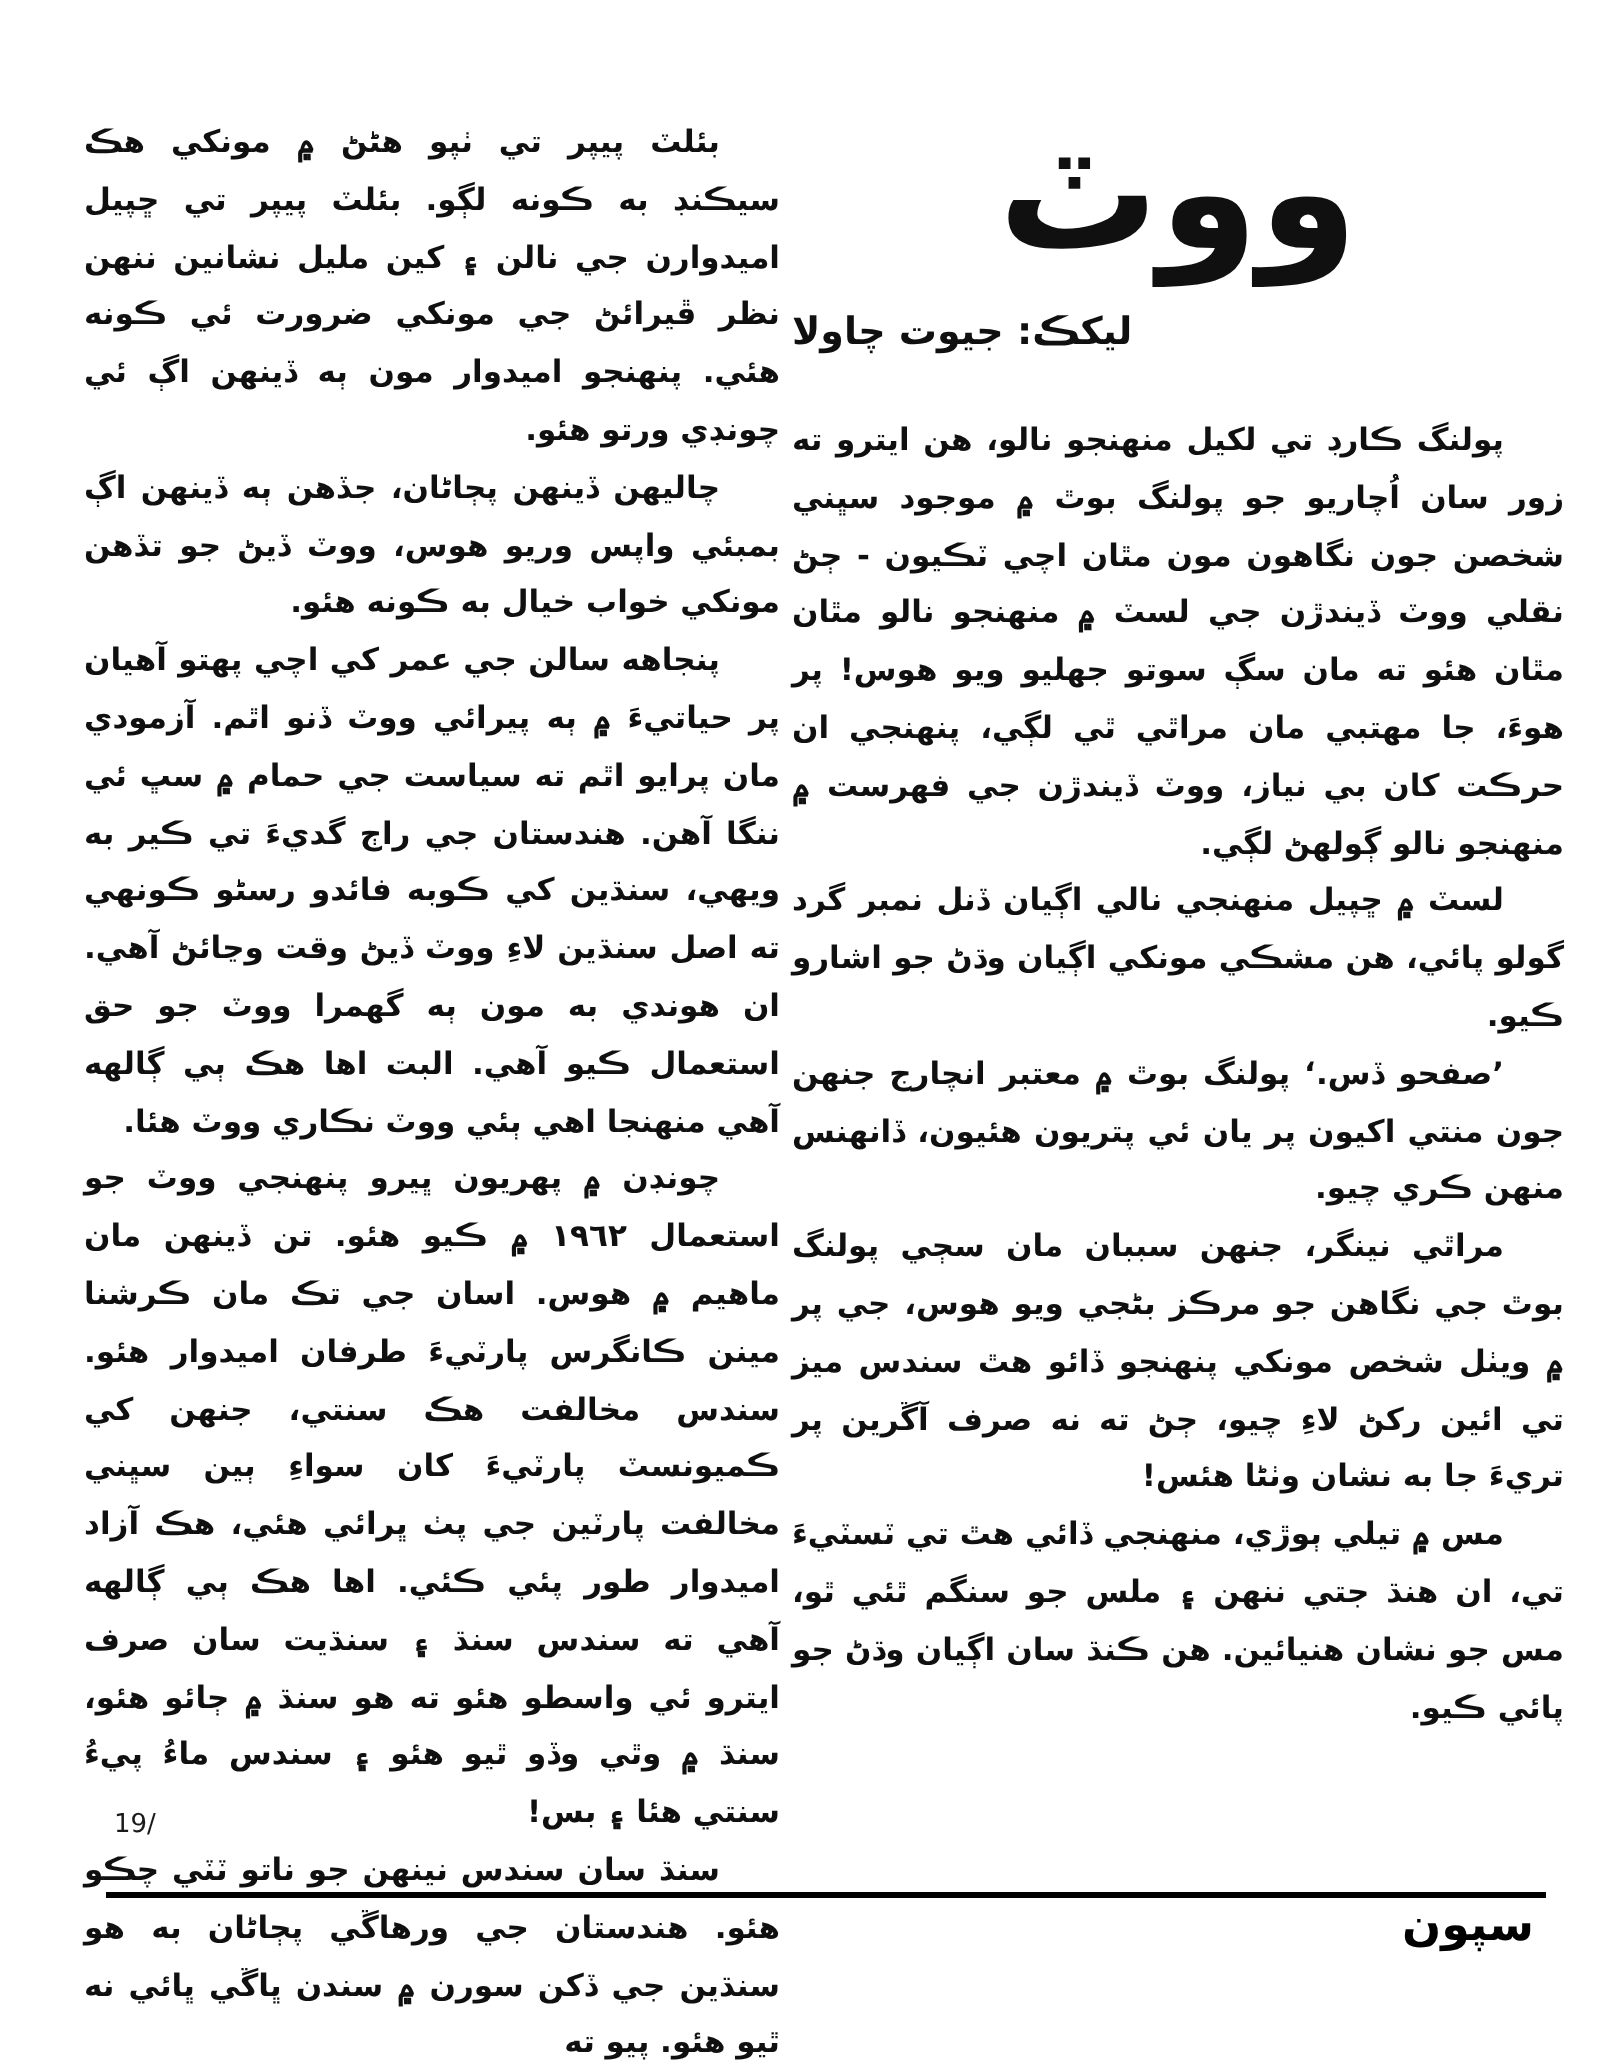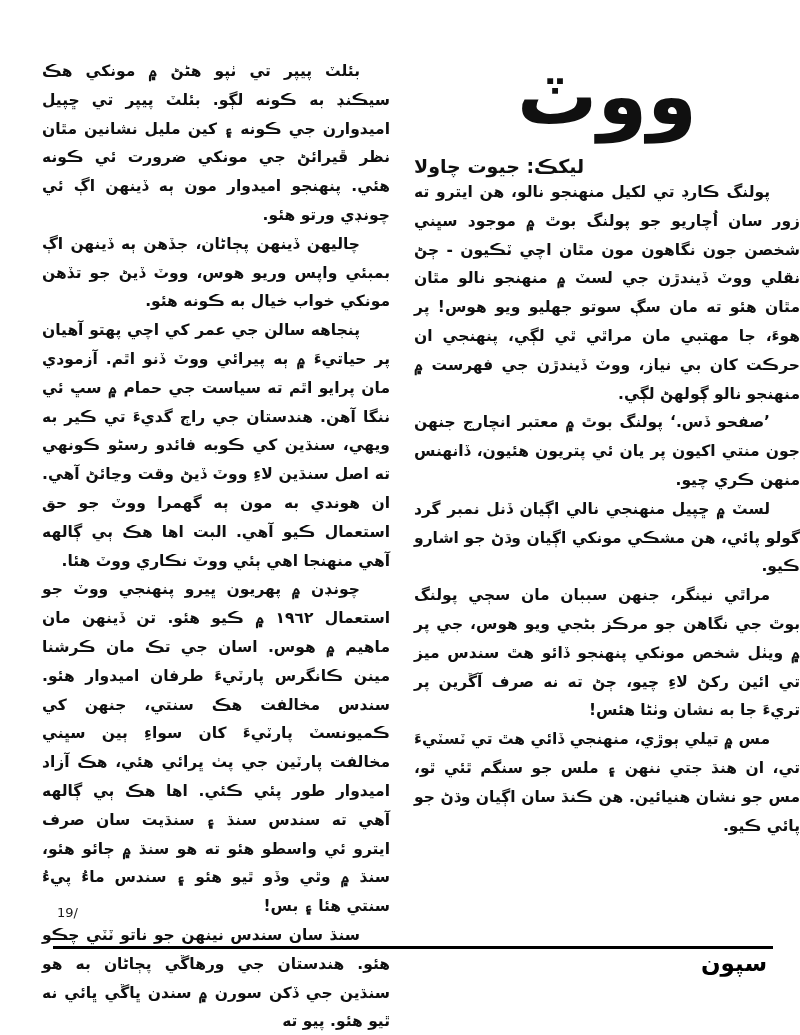--- a/index.html
+++ b/index.html
@@ -20,40 +20,40 @@
     position: absolute;
     direction: rtl;
     unicode-bidi: embed;
     font-weight: 700;
     font-size: 15.5px;
     line-height: 28.8px;
     text-align: justify;
     color: #101010;
   }
   .col-left  { left: 42px;  top: 57px; width: 348px; }
-  .col-right { left: 414px; top: 46px; width: 386px; }
+  .col-right { left: 396px; top: 46px; width: 386px; }
 
   .article-title {
     margin: 0;
     direction: rtl;
     text-align: center;
     font-size: 80px;
     line-height: 102px;
     font-weight: 700;
     letter-spacing: 1px;
   }
   .article-byline {
     direction: rtl;
     text-align: left;
     font-size: 19px;
     line-height: 24px;
     font-weight: 700;
     margin-top: 6px;
   }
-  .body-start { margin-top: 0; }
+  .body-start { margin-top: 28px; }
 
   .para {
     margin: 0;
     text-indent: 30px; 
   }
 
   
   .footer-rule {
     position: absolute;
     left: 53px;
@@ -84,29 +84,29 @@
 </head>
 <body>
 
 <div class="page">
 
   <div class="col col-right">
     <h1 class="article-title">ووٽ</h1>
     <div class="article-byline">ليکڪ: جيوت چاولا</div>
     <div class="body-start">
         <p class="para">پولنگ ڪارڊ تي لکيل منهنجو نالو، هن ايترو ته زور سان اُچاريو جو پولنگ بوٿ ۾ موجود سڀني شخصن جون نگاهون مون مٿان اچي ٽڪيون - ڄڻ نقلي ووٽ ڏيندڙن جي لسٽ ۾ منهنجو نالو مٿان مٿان هئو ته مان سڳ سوتو جهليو ويو هوس! پر هوءَ، جا مهتبي مان مراٿي ٿي لڳي، پنهنجي ان حرڪت کان بي نياز، ووٽ ڏيندڙن جي فهرست ۾ منهنجو نالو ڳولهڻ لڳي.</p>
+        <p class="para">لسٽ ۾ ڇپيل منهنجي نالي اڳيان ڏنل نمبر گرد گولو پائي، هن مشڪي مونکي اڳيان وڌڻ جو اشارو ڪيو.</p>
         <p class="para">’صفحو ڏس.‘ پولنگ بوٿ ۾ معتبر انچارج جنهن جون منتي اکيون پر يان ئي پتريون هئيون، ڏانهنس منهن ڪري چيو.</p>
-        <p class="para">لسٽ ۾ ڇپيل منهنجي نالي اڳيان ڏنل نمبر گرد گولو پائي، هن مشڪي مونکي اڳيان وڌڻ جو اشارو ڪيو.</p>
         <p class="para">مراٿي نينگر، جنهن سببان مان سڄي پولنگ بوٿ جي نگاهن جو مرڪز بڻجي ويو هوس، جي پر ۾ ويٺل شخص مونکي پنهنجو ڏائو هٿ سندس ميز تي ائين رکڻ لاءِ چيو، ڄڻ ته نه صرف آڱرين پر تريءَ جا به نشان وٺڻا هئس!</p>
         <p class="para">مس ۾ تيلي ٻوڙي، منهنجي ڏائي هٿ تي ٽسٽيءَ تي، ان هنڌ جتي ننهن ۽ ملس جو سنگم ٿئي ٿو، مس جو نشان هنيائين. هن ڪنڌ سان اڳيان وڌڻ جو پائي ڪيو.</p>
       </div>
   </div>
 
   <div class="col col-left">
-      <p class="para">بئلٽ پيپر تي ٺپو هڻڻ ۾ مونکي هڪ سيڪنڊ به ڪونه لڳو. بئلٽ پيپر تي ڇپيل اميدوارن جي ڪونه ۽ کين مليل نشانين مٿان نظر ڦيرائڻ جي مونکي ضرورت ئي ڪونه هئي. پنهنجو اميدوار مون ٻه ڏينهن اڳ ئي چونڊي ورتو هئو.</p>
+      <p class="para">بئلٽ پيپر تي ٺپو هڻڻ ۾ مونکي هڪ سيڪنڊ به ڪونه لڳو. بئلٽ پيپر تي ڇپيل اميدوارن جي نالن ۽ کين مليل نشانين ننهن نظر ڦيرائڻ جي مونکي ضرورت ئي ڪونه هئي. پنهنجو اميدوار مون ٻه ڏينهن اڳ ئي چونڊي ورتو هئو.</p>
       <p class="para">چاليهن ڏينهن پڄاڻان، جڏهن ٻه ڏينهن اڳ بمبئي واپس وريو هوس، ووٽ ڏيڻ جو تڏهن مونکي خواب خيال به ڪونه هئو.</p>
       <p class="para">پنجاهه سالن جي عمر کي اچي پهتو آهيان پر حياتيءَ ۾ ٻه پيرائي ووٽ ڏنو اٿم. آزمودي مان پرايو اٿم ته سياست جي حمام ۾ سڀ ئي ننگا آهن. هندستان جي راڄ گديءَ تي ڪير به ويهي، سنڌين کي ڪوبه فائدو رسڻو ڪونهي ته اصل سنڌين لاءِ ووٽ ڏيڻ وقت وڃائڻ آهي. ان هوندي به مون ٻه گهمرا ووٽ جو حق استعمال ڪيو آهي. البت اها هڪ ٻي ڳالهه آهي منهنجا اهي ٻئي ووٽ نڪاري ووٽ هئا.</p>
       <p class="para">چونڊن ۾ پهريون ڀيرو پنهنجي ووٽ جو استعمال ١٩٦٢ ۾ ڪيو هئو. تن ڏينهن مان ماهيم ۾ هوس. اسان جي تڪ مان ڪرشنا مينن ڪانگرس پارٽيءَ طرفان اميدوار هئو. سندس مخالفت هڪ سنتي، جنهن کي ڪميونسٽ پارٽيءَ کان سواءِ ٻين سڀني مخالفت پارٽين جي پٺ ڀرائي هئي، هڪ آزاد اميدوار طور پئي ڪئي. اها هڪ ٻي ڳالهه آهي ته سندس سنڌ ۽ سنڌيت سان صرف ايترو ئي واسطو هئو ته هو سنڌ ۾ ڄائو هئو، سنڌ ۾ وٿي وڏو ٿيو هئو ۽ سندس ماءُ پيءُ سنتي هئا ۽ بس!</p>
       <p class="para">سنڌ سان سندس نينهن جو ناتو ٽٽي چڪو هئو. هندستان جي ورهاڱي پڄاڻان به هو سنڌين جي ڏکن سورن ۾ سندن ڀاڱي ڀائي نه ٿيو هئو. پيو ته</p>
     </div>
 
   <div class="footer-rule"></div>
   <div class="footer-magazine">سپون</div>
   <div class="footer-pagenum">19/</div>
 

